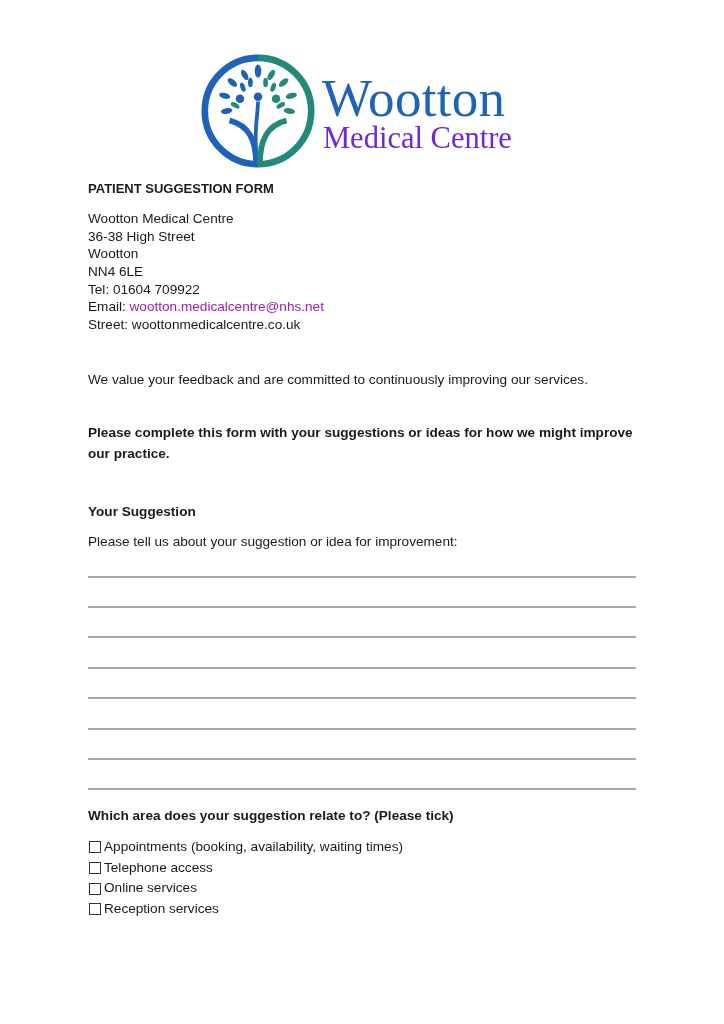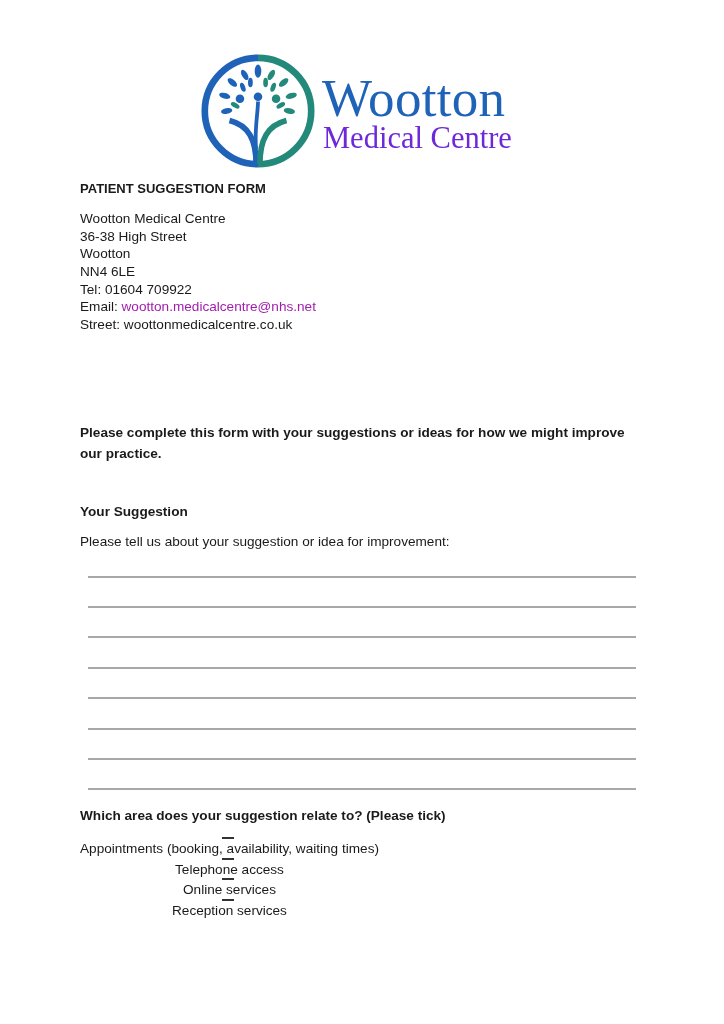--- a/index.html
+++ b/index.html
@@ -5,34 +5,34 @@
   html, body { margin: 0; padding: 0; background: #ffffff; }
   body { width: 724px; height: 1024px; position: relative; overflow: hidden;
          font-family: "Liberation Sans", "DejaVu Sans", sans-serif; color: #1a1a1a; }
   .abs { position: absolute; }
   
   #logo-icon { left: 201px; top: 54px; width: 114px; height: 114px; }
   #logo-title { left: 322px; top: 68px; font-family: "Liberation Serif", "DejaVu Serif", serif;
                 font-size: 53px; line-height: 60px; color: #1f63b8; letter-spacing: 0.3px; }
   #logo-sub { left: 323px; top: 121px; font-family: "Liberation Serif", "DejaVu Serif", serif;
               font-size: 30.5px; line-height: 34px; color: #6d28d9; }
-  .txt { left: 80px; font-size: 13.6px; line-height: 17.7px; white-space: nowrap; }
+  .txt { left: 88px; font-size: 13.6px; line-height: 17.7px; white-space: nowrap; }
   .bold { font-weight: bold; }
   #form-title { top: 180px; font-size: 13px; }
   #address { top: 210px; }
   #address div { height: 17.7px; }
   .email { color: #a21caf; }
   #intro { top: 370px; line-height: 20.5px; }
   #instruction { top: 422px; line-height: 21px; font-weight: bold; white-space: normal; width: 560px; }
   #sugg-heading { top: 503px; }
   #sugg-prompt { top: 533px; }
   .write-line { left: 88px; width: 548px; height: 2px; background: #a8a8a8; }
   #area-heading { top: 807px; }
   #options { top: 837px; line-height: 20.7px; }
-  .opt { display: flex; align-items: center; height: 20.7px; flex-direction: column; }
+  .opt { display: flex; align-items: center; height: 20.7px; }
   .box { display: inline-block; width: 10px; height: 10px; border: 1px solid #333; margin-right: 3px; margin-left: 1px; }
 </style>
 </head>
 <body>
 
 <svg id="logo-icon" class="abs" viewBox="0 0 120 120">
   <path d="M60 4 A56 56 0 0 0 60 116" fill="none" stroke="#1f63b8" stroke-width="7"></path>
   <path d="M60 4 A56 56 0 0 1 60 116" fill="none" stroke="#23897a" stroke-width="7"></path>
 
   <path d="M58 116 C58 90 50 75 30 70" fill="none" stroke="#1f63b8" stroke-width="6"></path>
@@ -72,20 +72,21 @@
   <div>Wootton Medical Centre</div>
   <div>36-38 High Street</div>
   <div>Wootton</div>
   <div>NN4 6LE</div>
   <div><span>Tel: </span><span>01604 709922</span></div>
   <div><span>Email: </span><span class="email">wootton.medicalcentre@nhs.net</span></div>
   <div><span>Street: </span><span>woottonmedicalcentre.co.uk</span></div>
 </div>
 
 <div id="intro" class="abs txt">
+  <div>We value your feedback and are committed to continuously improving our services.</div>
 </div>
 <div id="instruction" class="abs txt">Please complete this form with your suggestions or ideas for how we might improve our practice.</div>
 
 <div id="sugg-heading" class="abs txt bold">Your Suggestion</div>
 <div id="sugg-prompt" class="abs txt">Please tell us about your suggestion or idea for improvement:</div>
 
 <div class="abs write-line" style="top:576px"></div>
 <div class="abs write-line" style="top:606px"></div>
 <div class="abs write-line" style="top:636px"></div>
 <div class="abs write-line" style="top:667px"></div>

